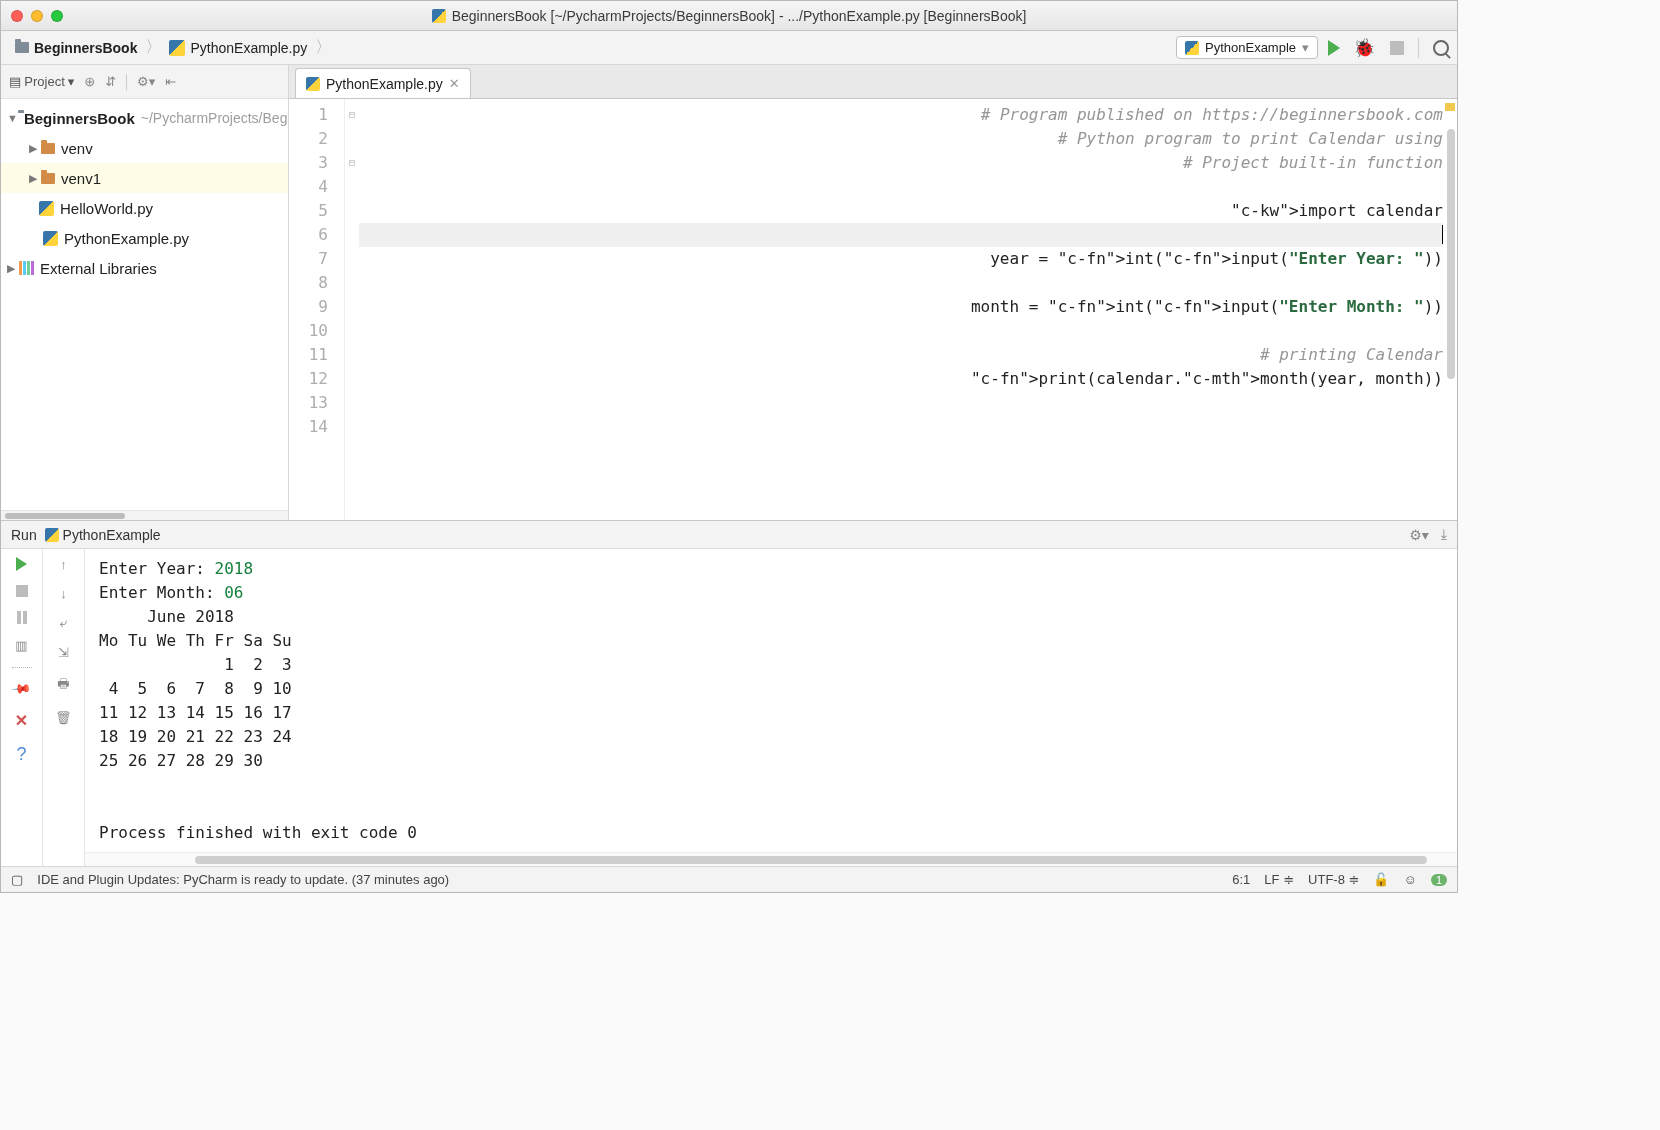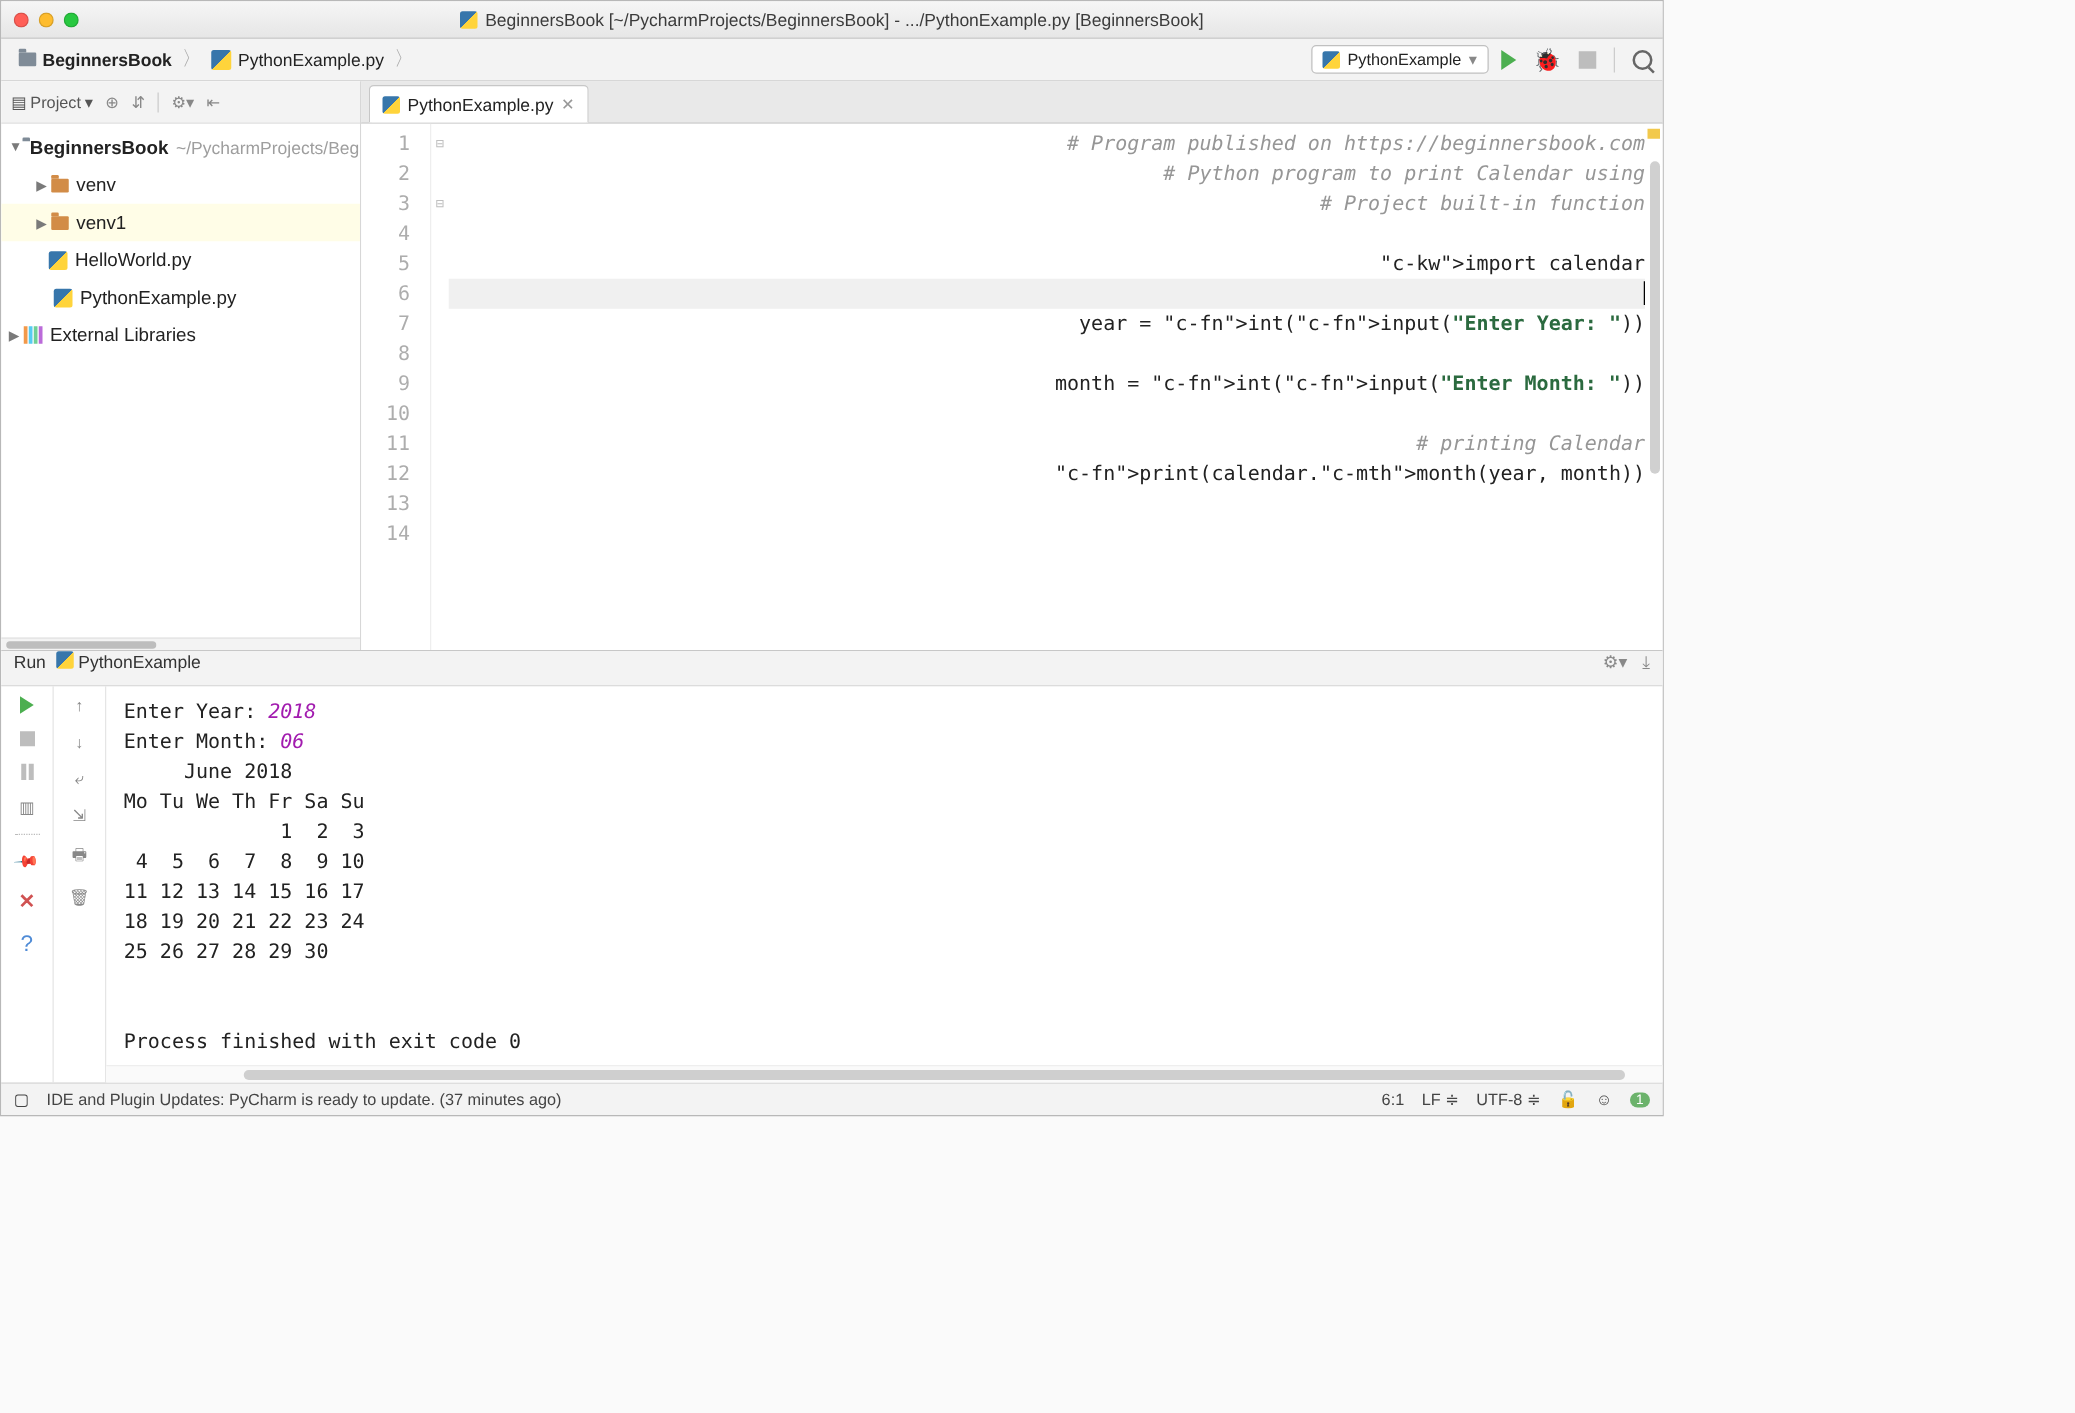--- a/index.html
+++ b/index.html
@@ -1,17 +1,17 @@
 <!DOCTYPE html>
 <html><head>
 <meta charset="utf-8">
 <style>
 * { margin: 0; padding: 0; box-sizing: border-box; }
 body { font-family: -apple-system, "Helvetica Neue", Arial, sans-serif; font-size: 13px; background: #fafafa; color: #222; overflow: hidden; }
-.wrap { width: 1331px; height: 893px; display: flex; flex-direction: column; border: 1px solid #b8b8b8; background: #f3f3f3; position: relative; }
+.wrap { width: 1458px; height: 893px; display: flex; flex-direction: column; border: 1px solid #b8b8b8; background: #f3f3f3; position: relative; }
 
 
 .titlebar { height: 30px; display: flex; align-items: center; padding: 0 10px; background: linear-gradient(#f6f6f6,#e6e6e6); border-bottom: 1px solid #c5c5c5; position: relative; }
 .traffic { display: flex; gap: 8px; }
 .dot { width: 12px; height: 12px; border-radius: 50%; border: 0.5px solid rgba(0,0,0,.15); }
 .dot.r { background: #ff5f57; }
 .dot.y { background: #febc2e; }
 .dot.g { background: #28c840; }
 .title-text { position: absolute; left: 0; right: 0; text-align: center; color: #3b3b3b; font-size: 14px; display: flex; justify-content: center; align-items: center; gap: 6px; pointer-events: none; }
 
@@ -67,36 +67,36 @@
 .code .ln { position: relative; z-index: 1; }
 .code .caret { border-left: 1px solid #000; margin-left: -1px; }
 .c-cm { color: #969696; font-style: italic; }
 .c-str { color: #2b6a3f; font-weight: bold; }
 .edge-strip { width: 14px; background: #fff; position: relative; }
 .edge-strip .warn { position: absolute; top: 4px; right: 2px; width: 10px; height: 8px; background: #f2c94c; }
 .edge-thumb { position: absolute; top: 30px; right: 2px; width: 8px; height: 250px; background: #d0d0d0; border-radius: 4px; }
 
 
 .runpanel { height: 346px; display: flex; flex-direction: column; border-top: 1px solid #c7c7c7; background: #fff; }
-.runhdr { height: 28px; display: flex; padding: 0 10px; background: #f3f3f3; border-bottom: 1px solid #dcdcdc; font-size: 14px; color: #333; }
+.runhdr { height: 28px; display: flex; align-items: center; padding: 0 10px; background: #f3f3f3; border-bottom: 1px solid #dcdcdc; font-size: 14px; color: #333; }
 .runhdr .spacer { flex: 1; }
 .runhdr .ic { color: #888; margin-left: 12px; }
 .runbody { flex: 1; display: flex; min-height: 0; }
 .runcol { width: 42px; display: flex; flex-direction: column; align-items: center; padding-top: 8px; gap: 14px; color: #888; border-right: 1px solid #e5e5e5; }
 .runcol2 { width: 42px; display: flex; flex-direction: column; align-items: center; padding-top: 8px; gap: 14px; color: #888; border-right: 1px solid #e5e5e5; }
 .run-tri { width: 0; height: 0; border-top: 7px solid transparent; border-bottom: 7px solid transparent; border-left: 11px solid #4caf50; }
 .run-sq { width: 12px; height: 12px; background: #bdbdbd; }
 .run-pause { display: flex; gap: 2px; }
 .run-pause span { width: 4px; height: 13px; background: #bdbdbd; }
 .pin { transform: rotate(40deg); }
 .xred { color: #d05252; font-weight: bold; font-size: 16px; }
 .qblue { color: #4f8bd6; font-size: 18px; }
 .console-wrap { flex: 1; display: flex; flex-direction: column; min-width: 0; }
 .console { flex: 1; padding: 8px 14px; font-family: "Menlo","Monaco","Consolas",monospace; font-size: 16px; line-height: 24px; white-space: pre; overflow: hidden; }
-.con-in { color: #a21caf; font-style: italic; }
+.con-in { color: #15803d; }
 .console-scroll { height: 14px; background: #fafafa; border-top: 1px solid #eee; position: relative; }
 .console-scroll::before { content: ''; position: absolute; left: 110px; top: 3px; right: 30px; height: 8px; background: #cfcfcf; border-radius: 4px; }
 
 
 .status { height: 26px; display: flex; align-items: center; padding: 0 10px; gap: 14px; background: #f3f3f3; border-top: 1px solid #d7d7d7; font-size: 13px; color: #444; }
 .status .msg { flex: 1; }
 .badge { background: #6cb36c; color: #fff; border-radius: 8px; padding: 0 5px; font-size: 11px; }
 </style>
 </head>
 <body>

